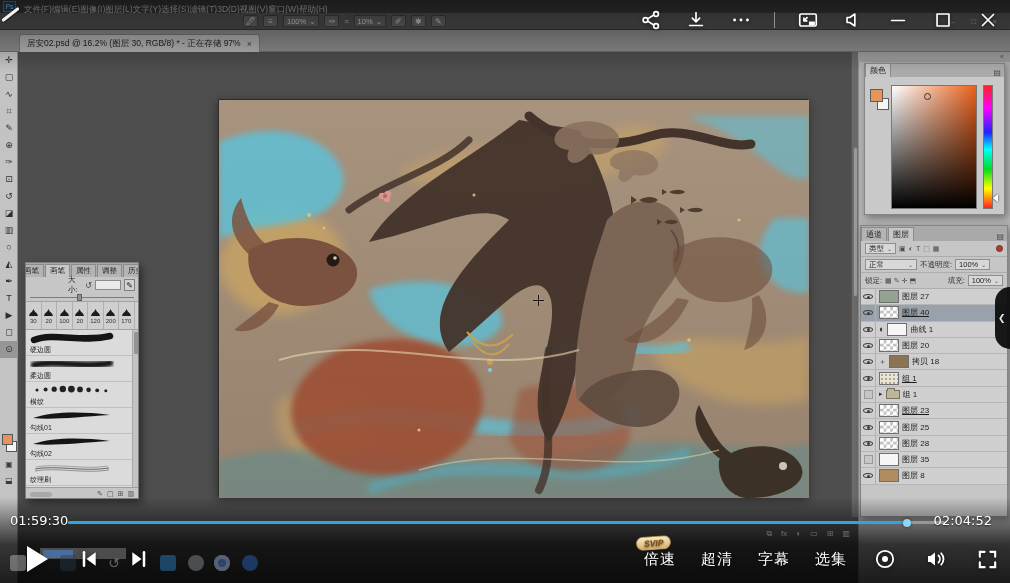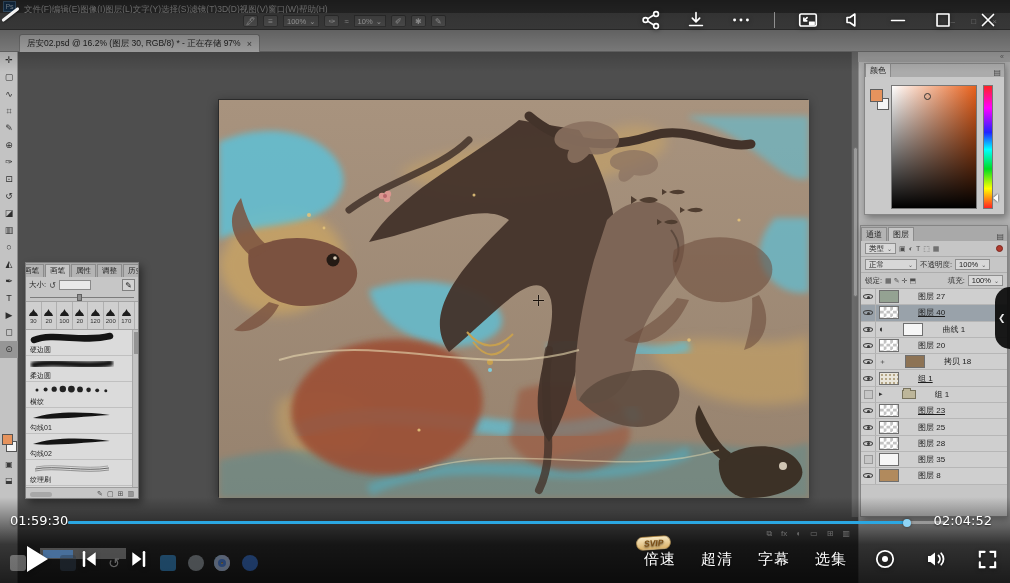--- a/index.html
+++ b/index.html
@@ -32,21 +32,21 @@
 
   .canvas-wrap{position:absolute;left:218px;top:99px;width:590px;height:398px;border:1px solid #2b2b2b;box-shadow:0 3px 10px rgba(0,0,0,.45);background:#a8937e;}
   .canvas-wrap svg{display:block;}
 
   
   .brush-panel{position:absolute;left:25px;top:262px;width:114px;height:237px;background:#c6c6c6;border:1px solid #7e7e7e;box-shadow:3px 4px 8px rgba(0,0,0,.45);z-index:2;font-size:7.5px;color:#222;}
   .bp-tabs{height:14px;background:#a9a9a9;display:flex;align-items:flex-end;overflow:hidden;}
   .ptab{padding:1px 4px;background:#b4b4b4;border:1px solid #8b8b8b;border-bottom:none;margin-right:1px;white-space:nowrap;}
   .ptab.active{background:#c6c6c6;}
   .bp-menu{margin-left:auto;padding-right:3px;color:#444;}
-  .bp-sizerow{height:16px;display:flex;align-items:center;gap:3px;padding:0 3px;}
+  .bp-sizerow{height:16px;display:flex;align-items:center;gap:3px;padding:0 3px;margin-left:39px;}
   .bp-input{width:32px;height:10px;background:#e9e9e9;border:1px solid #8a8a8a;}
   .bp-editbtn{margin-left:auto;width:13px;height:12px;border:1px solid #808080;background:#d2d2d2;text-align:center;line-height:11px;font-size:8px;}
   .bp-slider{height:8px;position:relative;margin:0 4px;}
   .bp-slider .track{position:absolute;left:0;right:0;top:4px;height:1px;background:#7c7c7c;}
   .bp-slider .knob{position:absolute;left:45%;top:1px;width:5px;height:7px;background:#8f8f8f;border:1px solid #5f5f5f;}
   .bp-presets{height:29px;background:#cfcfcf;border-top:1px solid #a3a3a3;border-bottom:1px solid #a3a3a3;display:flex;overflow:hidden;}
   .bp-cell{width:15.5px;flex:none;border-right:1px solid #b0b0b0;display:flex;flex-direction:column;align-items:center;justify-content:center;}
   .bp-cell .num{font-size:6px;color:#333;margin-top:1px;}
   .bp-list{height:157px;background:#dbdbdb;overflow:hidden;position:relative;}
   .bp-item{height:26px;border-bottom:1px solid #c0c0c0;padding:1px 3px 0 4px;}
@@ -83,21 +83,21 @@
   .lbl{font-size:7.5px;color:#333;white-space:nowrap;}
   .lock-glyphs{display:flex;gap:2px;font-size:7px;color:#4e4e4e;}
   .layer-list{position:relative;}
   .layer-row{height:16.3px;display:flex;align-items:center;border-bottom:1px solid #b6b6b6;background:#cfcfcf;}
   .layer-row.selected{background:#99a2aa;}
   .eye-cell{width:15px;height:100%;border-right:1px solid #b0b0b0;display:flex;align-items:center;justify-content:center;flex:none;}
   .eye{display:inline-block;width:10px;height:9px;position:relative;}
   .eye::before{content:"";position:absolute;left:0;right:0;top:2px;bottom:2px;border:1px solid #3c3c3c;border-radius:50%;}
   .eye::after{content:"";position:absolute;left:3.5px;top:3.5px;width:3px;height:3px;background:#3c3c3c;border-radius:50%;}
   .eye-off{display:inline-block;width:9px;height:9px;border:1px solid #9a9a9a;background:#c6c6c6;}
-  .lr-content{display:flex;align-items:center;gap:19px;padding-left:3px;min-width:0;}
+  .lr-content{display:flex;align-items:center;gap:3px;padding-left:3px;min-width:0;}
   .thumb{width:20px;height:13px;border:1px solid #6f6f6f;flex:none;background:#fff;}
   .thumb.checker{background:conic-gradient(#c3c3c3 25%,#fff 0 50%,#c3c3c3 0 75%,#fff 0);background-size:6.5px 6.5px;}
   .thumb.green{background:#94a292;}
   .thumb.white{background:#f6f6f6;}
   .thumb.brown{background:#8d7355;}
   .thumb.tan{background:#b18a5d;}
   .thumb.gold{background:#d7a556;border:1px solid #d97f23;background-image:radial-gradient(#b97c28 1px,transparent 1px);background-size:4px 4px;}
   .thumb.texture{background:#e9e5da;background-image:radial-gradient(#b4a686 1px,transparent 1px);background-size:4px 4px;}
   .lname{font-size:8px;color:#1d1d1d;white-space:nowrap;overflow:hidden;}
   .lname.u{text-decoration:underline;}

